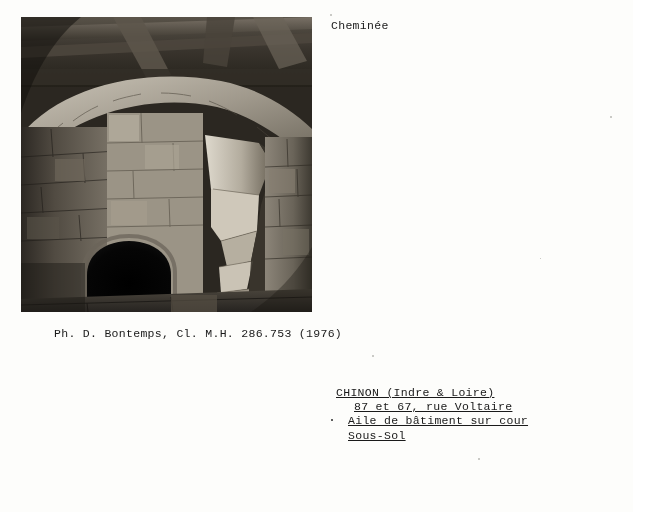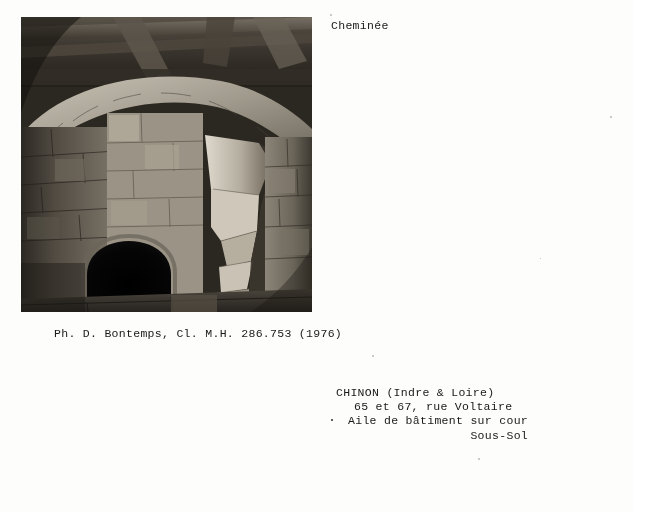--- a/index.html
+++ b/index.html
@@ -64,26 +64,27 @@
   .addr-block {
     position: absolute;
     left: 336px;
     top: 386px;
     font-family: "Liberation Mono", monospace;
     font-size: 11.5px;
     letter-spacing: 0.3px;
     color: #1a1a1a;
     line-height: 14.2px;
     white-space: nowrap;
+    text-decoration: underline;
   }
   .addr-line-1 { padding-left: 0px; }
   .addr-line-2 { padding-left: 18px; }
   .addr-line-3 { padding-left: 12px; }
   .addr-line-4 { padding-left: 12px; }
-  .addr-line-5 { padding-left: 12px; text-align: right; }
+  .addr-line-5 { padding-left: 12px; }
 
   .bullet-dot {
     position: absolute;
     left: 331px;
     top: 419px;
     width: 2px;
     height: 2px;
     background: #2a2a2a;
     border-radius: 50%;
   }
@@ -241,21 +242,21 @@
     </svg>
   </div>
 
   <div class="top-label">Cheminée</div>
 
   <div class="photo-caption">Ph. D. Bontemps, Cl. M.H. 286.753 (1976)</div>
 
   <div class="bullet-dot"></div>
   <div class="addr-block">
     <div class="addr-line-1">CHINON  (Indre &amp; Loire)</div>
-    <div class="addr-line-2">65 et 67, rue Voltaire</div>
+    <div class="addr-line-2">87 et 67, rue Voltaire</div>
     <div class="addr-line-3">Aile de bâtiment sur cour</div>
     <div class="addr-line-5">Sous-Sol</div>
   </div>
 
   <div class="speck" style="left:330px;top:14px;width:2px;height:2px;"></div>
   <div class="speck" style="left:372px;top:355px;width:2px;height:2px;"></div>
   <div class="speck" style="left:478px;top:458px;width:2px;height:2px;"></div>
   <div class="speck" style="left:610px;top:116px;width:2px;height:2px;"></div>
   <div class="speck" style="left:540px;top:258px;width:1px;height:1px;"></div>
 

